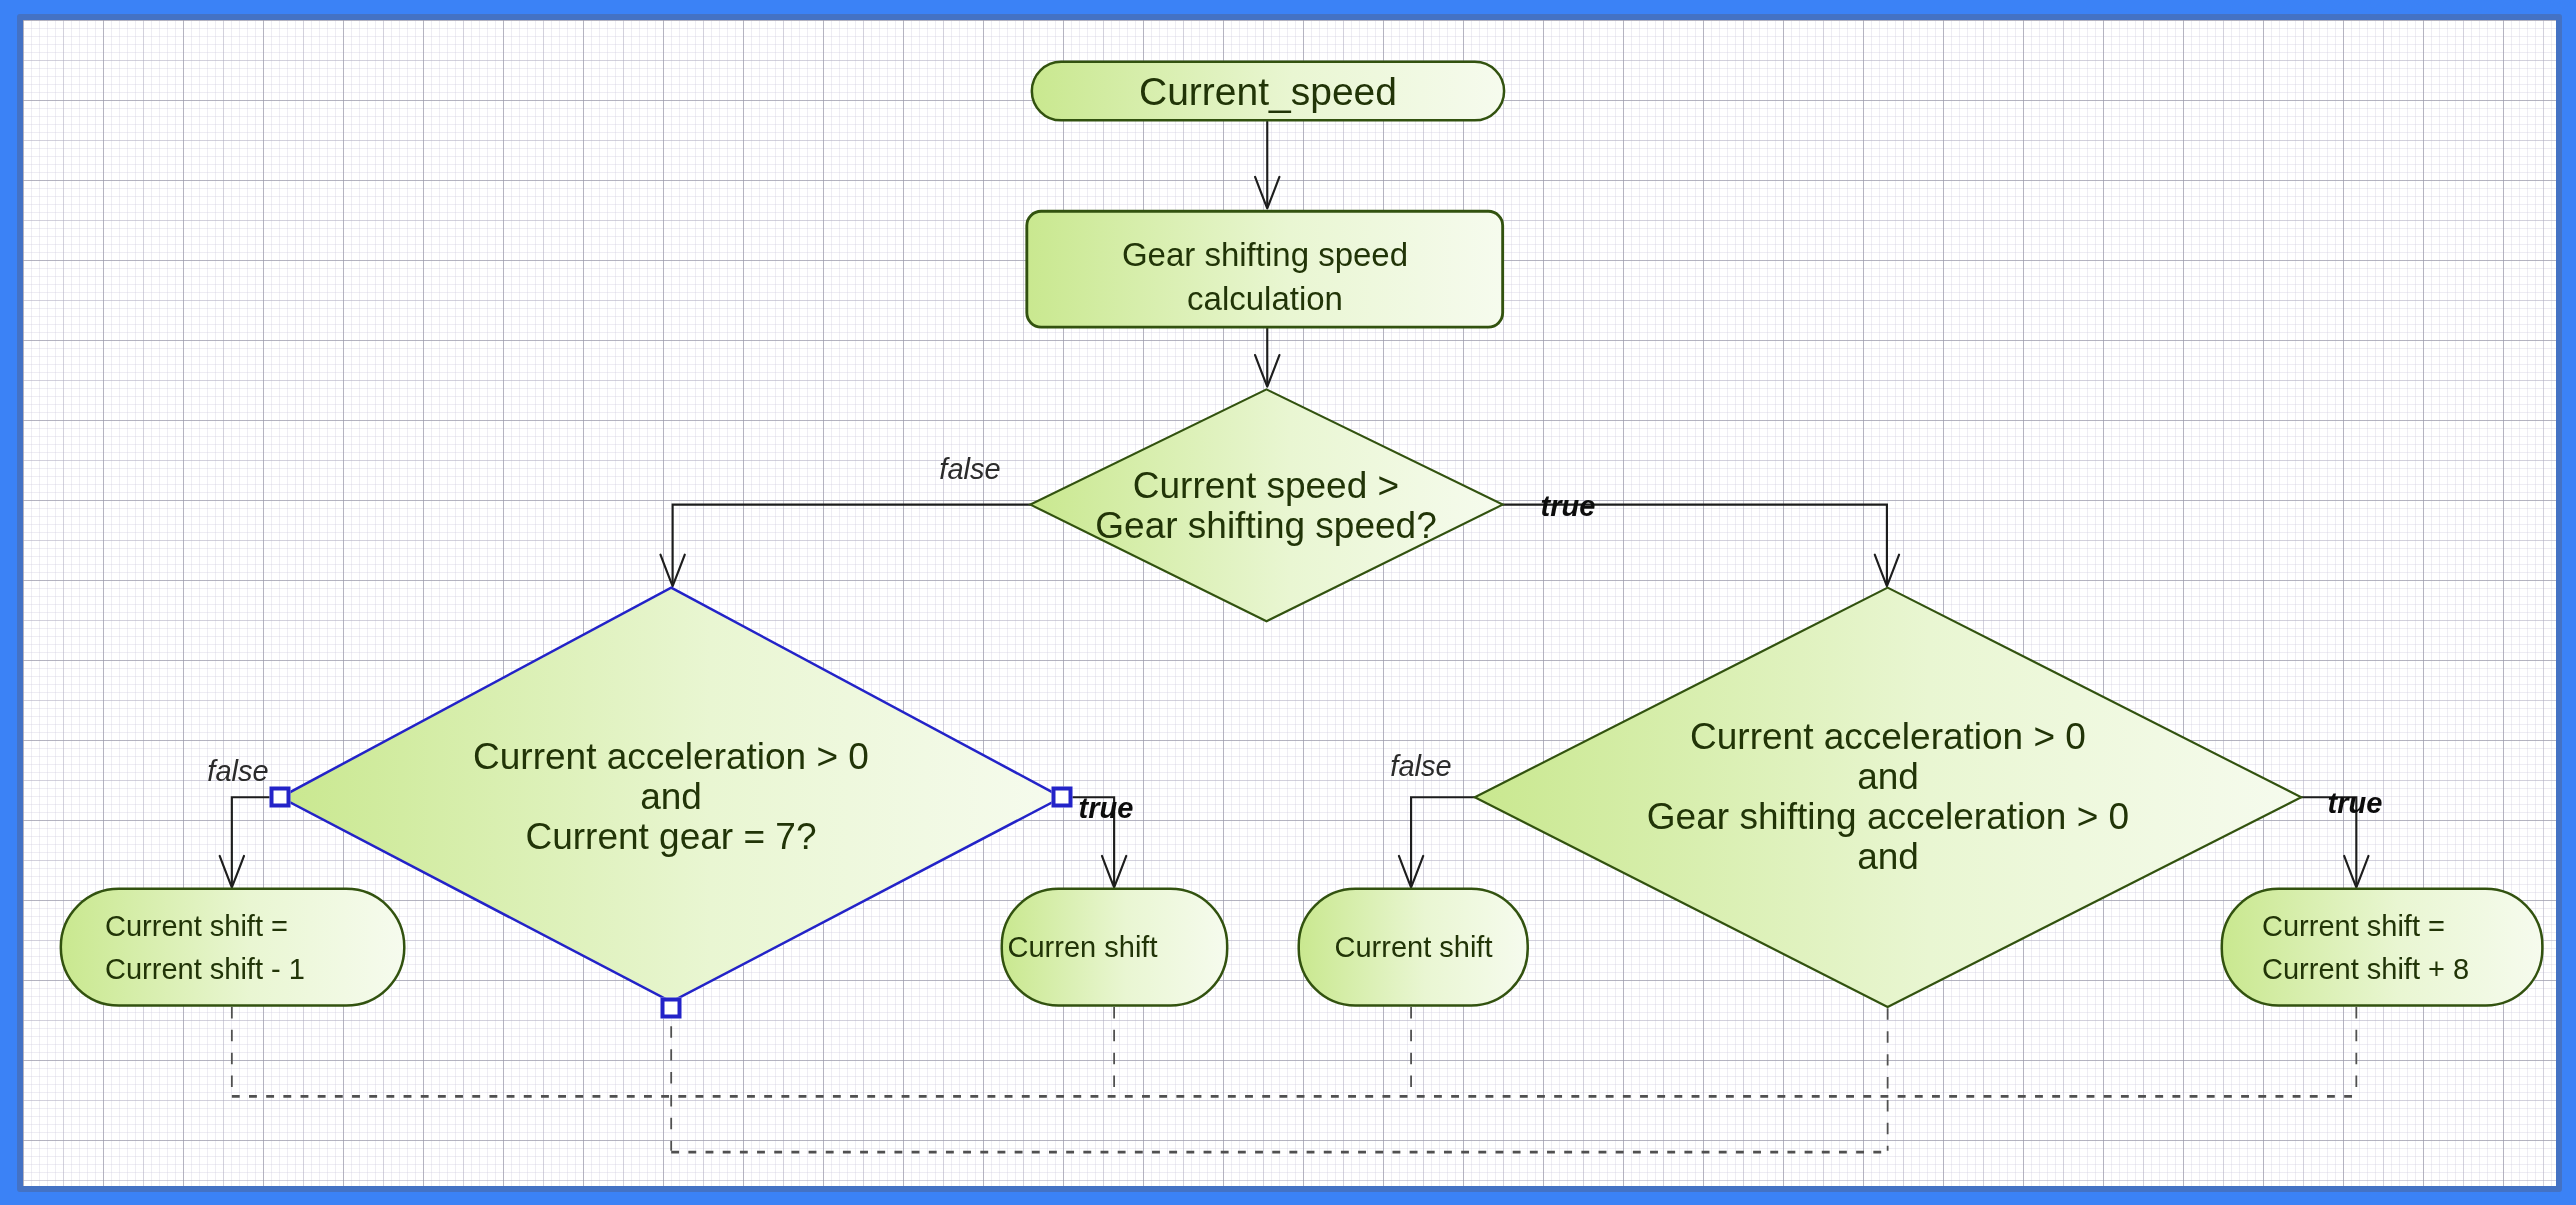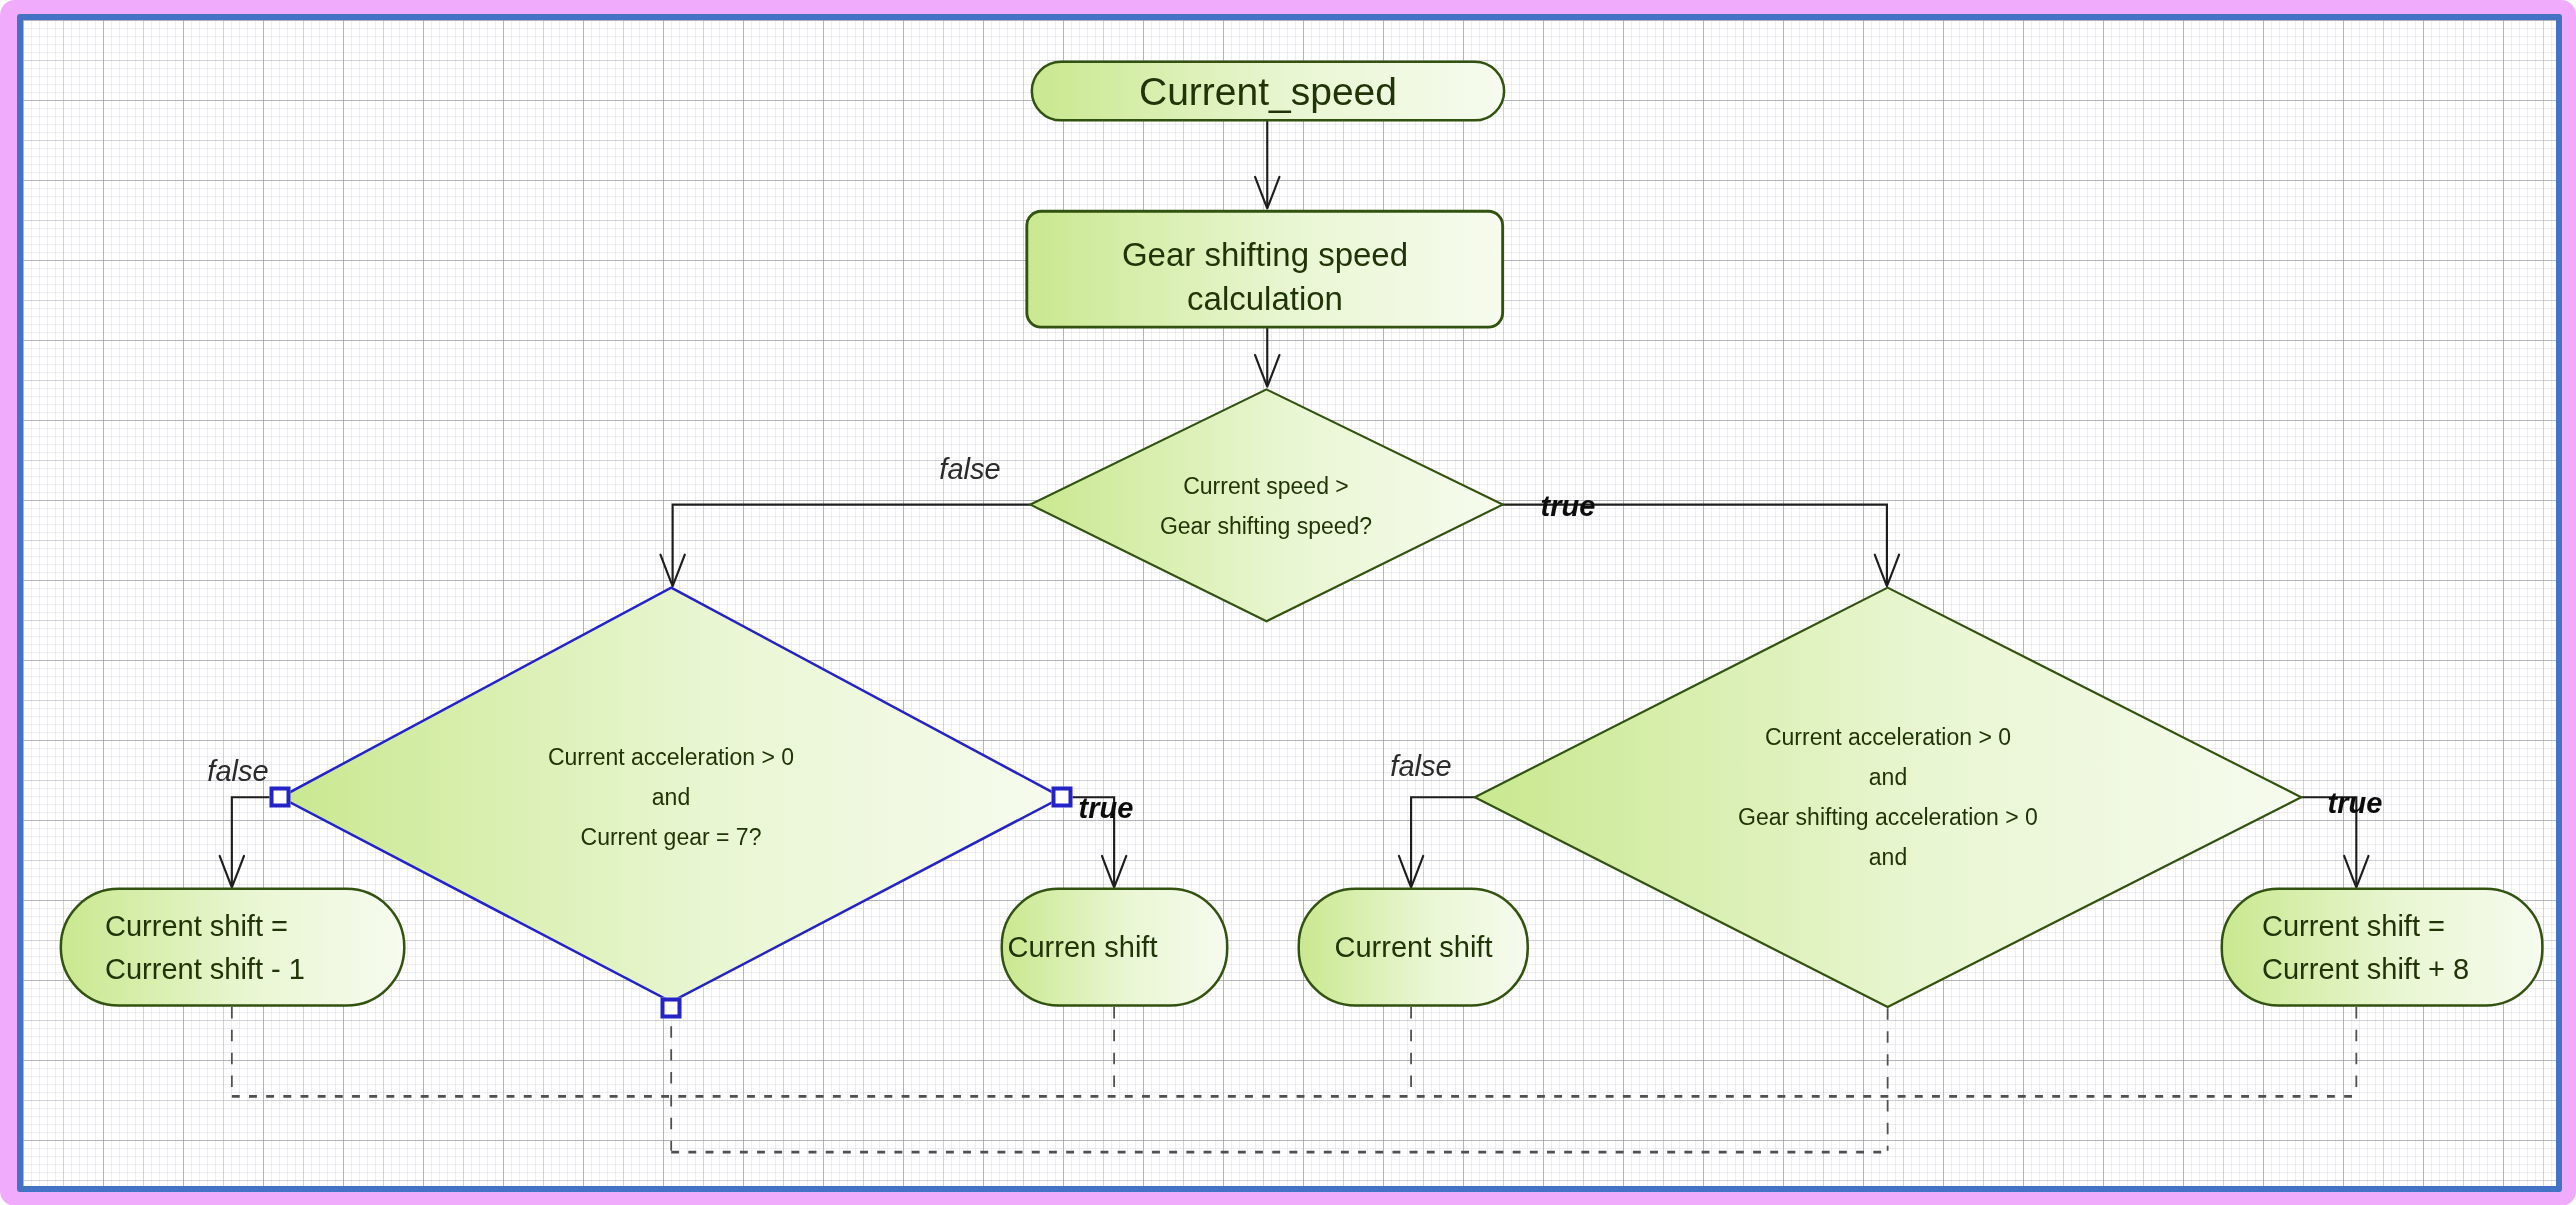--- a/index.html
+++ b/index.html
@@ -1,22 +1,21 @@
 <!DOCTYPE html>
 <html style="--frame: #4472C4; --selection: #2323C8; --node-border: #32520F; --node-fill-start: #C9E88F; --node-fill-mid: #E9F6D2; --node-fill-end: #F6FBEE; --node-text: #213407; --connector: #1D1D1D; --dashed: #505050; --label-text: #2B2B2B; --grid-major: rgba(150,150,165,0.50); --grid-mid: rgba(172,170,188,0.42); --grid-minor: rgba(202,198,218,0.32);font-size:11.4px"><head>
 <meta charset="utf-8">
 <style>
   html,body{margin:0;padding:0;background:#ffffff;}
   #canvas{
     position:relative;
     width:2576px;height:1206px;
     overflow:hidden;
     font-family:"Liberation Sans", sans-serif;
-    background:#f0abfc;
-    border-radius:15px;
+    background:#3b82f6;
   }
   .frame{
     position:absolute;
     left:17px;top:14.3px;width:2545px;height:1178px;
     box-sizing:border-box;
     border:6.4px solid var(--frame,#4472C4);
     border-radius:2.9px;
     background:
       repeating-linear-gradient(to right,  var(--grid-major) 0 1.4px, transparent 1.4px 80px),
       repeating-linear-gradient(to bottom, var(--grid-major) 0 1.4px, transparent 1.4px 80px),
@@ -31,21 +30,21 @@
     position:absolute;
     display:flex;flex-direction:column;
     align-items:center;justify-content:center;
     text-align:center;
     color:var(--node-text,#213407);
     pointer-events:none;
   }
   .ntext.leftalign{align-items:flex-start;text-align:left;}
   .fs-start{font-size:39px;line-height:44px;}
   .fs-proc{font-size:33px;line-height:44px;}
-  .fs-diamond{font-size:23px;line-height:40px;}
+  .fs-diamond{font-size:37px;line-height:40px;}
   .fs-term{font-size:29px;line-height:43px;}
   .elabel{
     position:absolute;
     transform:translate(-50%,-50%);
     font-size:29px;
     color:var(--label-text,#2b2b2b);
     white-space:nowrap;
     font-style:italic;
   }
   .elabel.bold{font-weight:bold;color:#0c0c0c;margin-top:37px;}

